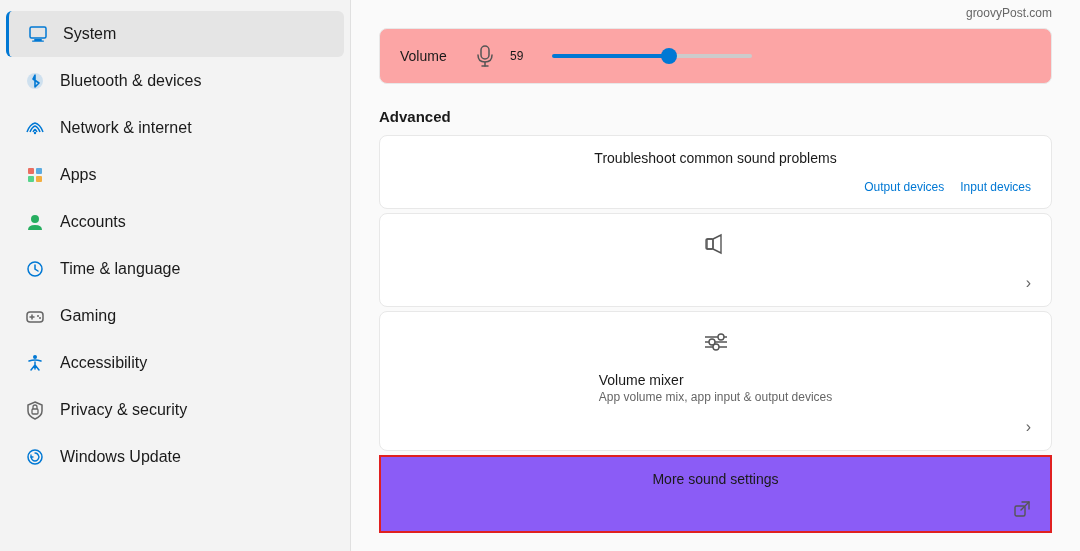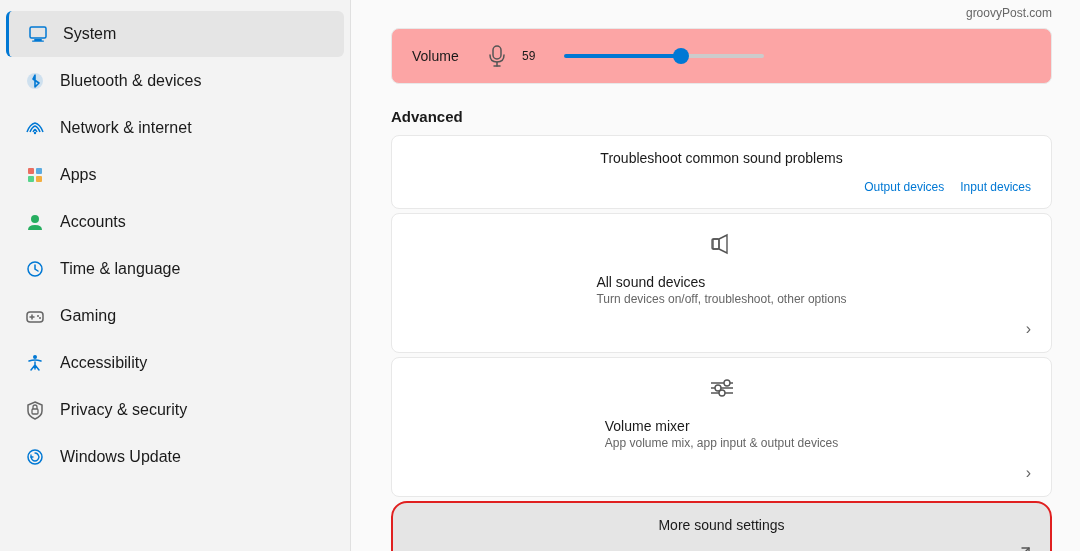--- a/index.html
+++ b/index.html
@@ -46,21 +46,21 @@
       align-items: center;
       justify-content: center;
       flex-shrink: 0;
     }
 
     
     .main-content {
       flex: 1;
       background: #fafafa;
       height: 551px;
-      padding: 0 28px 20px 40px;
+      padding: 0 28px 20px 28px;
       overflow-y: auto;
       border-left: 1px solid #e0e0e0;
       position: relative;
     }
 
     
     .volume-card {
       background: #fca5a5;
       border-radius: 8px;
       padding: 16px 20px;
@@ -177,24 +177,24 @@
 
     .chevron {
       color: #666;
       font-size: 16px;
       margin-left: auto;
     }
 
     
     .card-highlighted {
       border: 2px solid #e02020;
-      border-radius: 16px;
+      border-radius: 0;
       margin-bottom: 4px;
       overflow: hidden;
-      background: #e5e5e5;
+      background: #8b5cf6;
     }
 
     .card-highlighted .card-row {
       border-bottom: none;
     }
 
     .external-link-icon {
       color: #555;
       font-size: 14px;
       margin-left: auto;
@@ -366,24 +366,20 @@
   </div>
 
   <div class="card">
     <div class="card-row">
       <div class="card-row-icon">
         <svg width="26" height="26" viewBox="0 0 26 26" fill="none">
           <rect x="4" y="8" width="6" height="10" rx="1" stroke="#555" stroke-width="1.4" fill="none"></rect>
           <path d="M10 8 L18 4 L18 22 L10 18" stroke="#555" stroke-width="1.4" fill="none"></path>
           <rect x="3" y="8" width="7" height="10" rx="1" stroke="#555" stroke-width="1.3" fill="none"></rect>
         </svg>
-      </div>
-      <div class="card-row-text">
-        <div class="card-row-title">All sound devices</div>
-        <div class="card-row-subtitle">Turn devices on/off, troubleshoot, other options</div>
       </div>
       <span class="chevron">›</span>
     </div>
   </div>
 
   <div class="card">
     <div class="card-row">
       <div class="card-row-icon">
         <svg width="26" height="26" viewBox="0 0 26 26" fill="none">
           <circle cx="9" cy="13" r="3" stroke="#555" stroke-width="1.4" fill="none"></circle>

